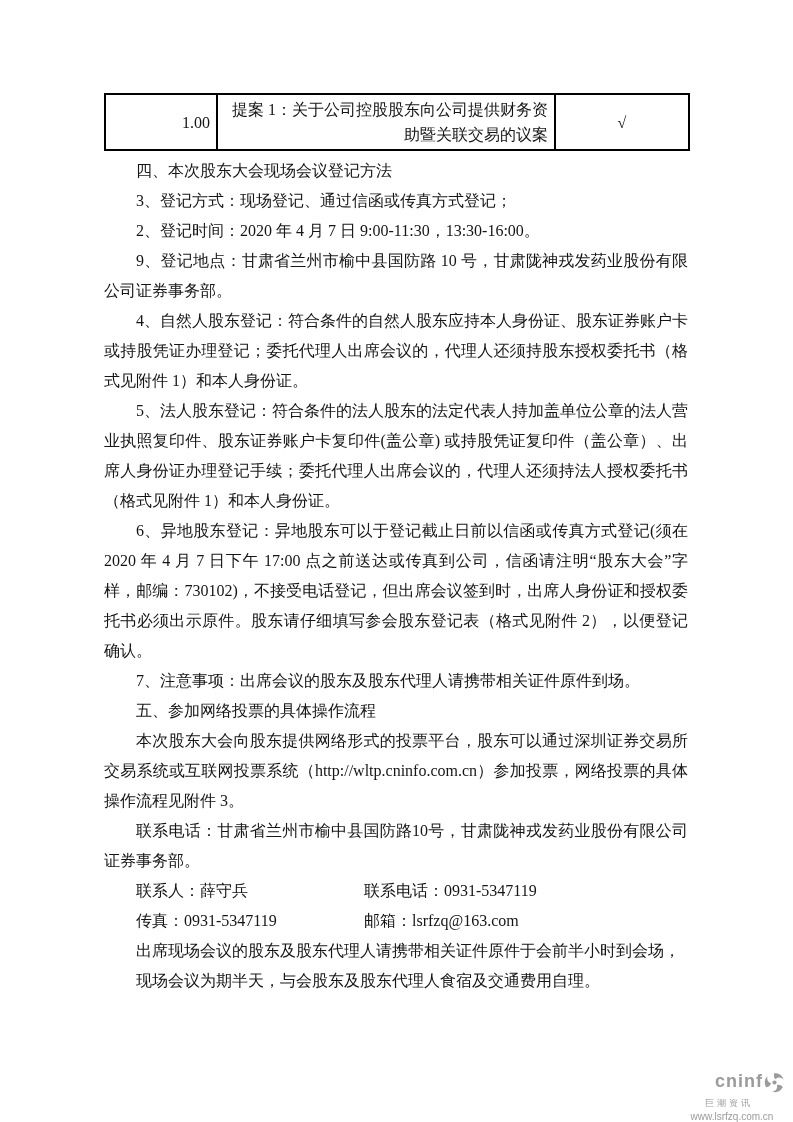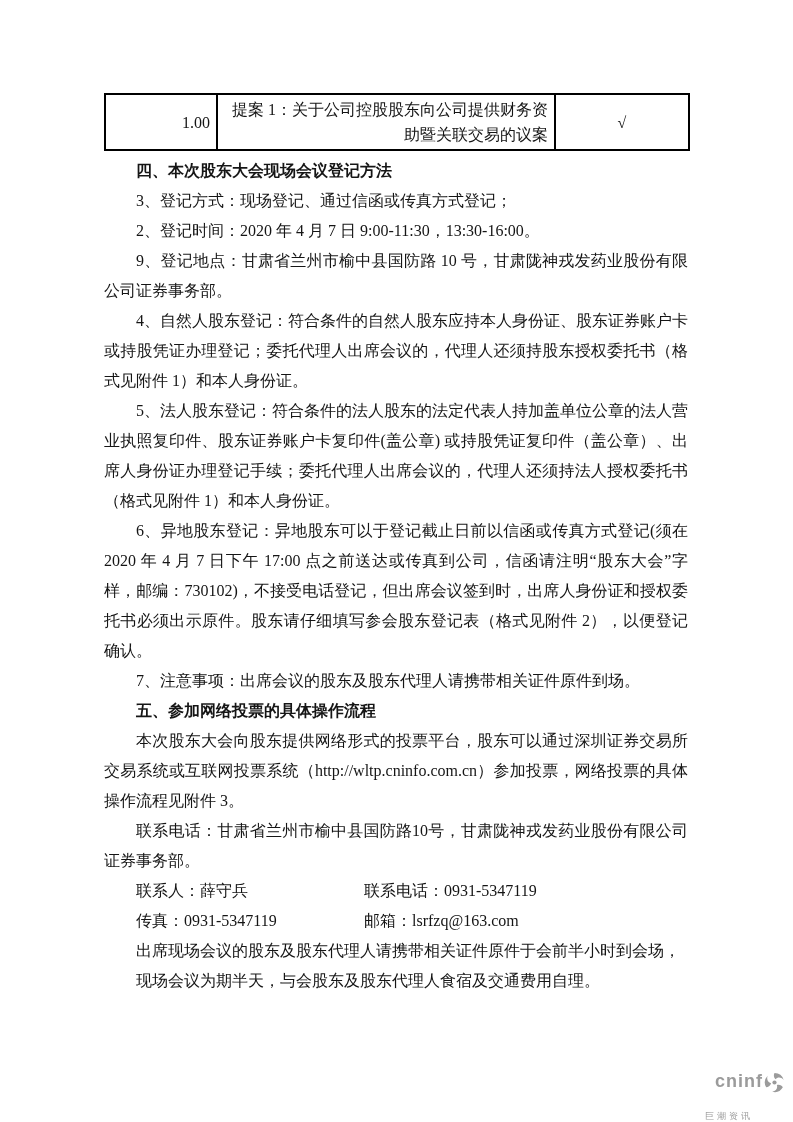--- a/index.html
+++ b/index.html
@@ -37,21 +37,21 @@
     font-size: 16px;
     line-height: 25px;
     padding: 2px 6px;
     vertical-align: middle;
   }
   td.cell-code   { width: 112px; text-align: right; }
   td.cell-prop   { width: 338px; text-align: right; }
   td.cell-vote   { width: 134px; text-align: center; }
   
   .heading {
-    font-weight: bold;
+    font-weight: normal;
     text-indent: 32px;
     text-align: left;
   }
   .heading.gap-top { margin-top: 6px; }
   .para {
     text-indent: 32px;
   }
   .pair-row {
     padding-left: 32px;
     text-align: left;
@@ -80,21 +80,21 @@
   }
   .logo-brand {
     font-size: 18px;
     font-weight: bold;
     letter-spacing: 1px;
   }
   .logo-swirl { display: inline-block; margin-left: 1px; }
   .logo-cn {
     font-size: 9px;
     letter-spacing: 3px;
-    margin-top: 16px;
+    margin-top: 3px;
     padding-right: 6px;
   }
   .logo-url {
     font-size: 10px;
     margin-top: 4px;
     letter-spacing: 0px;
   }
 </style>
 </head>
 <body>

